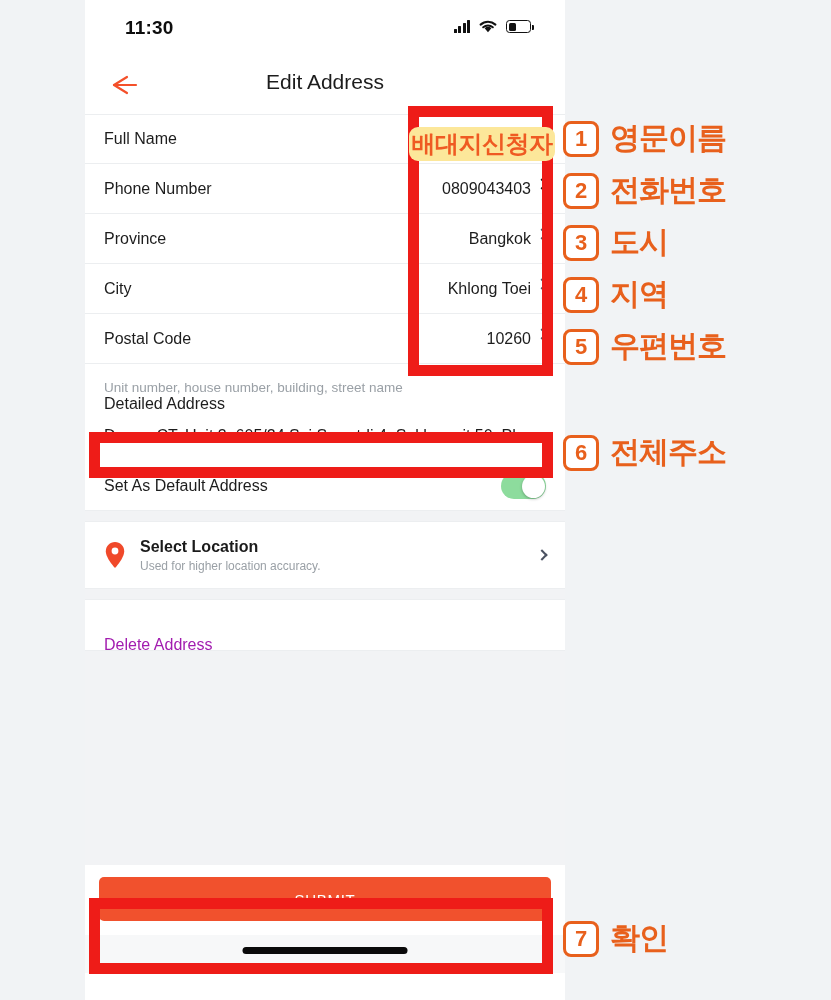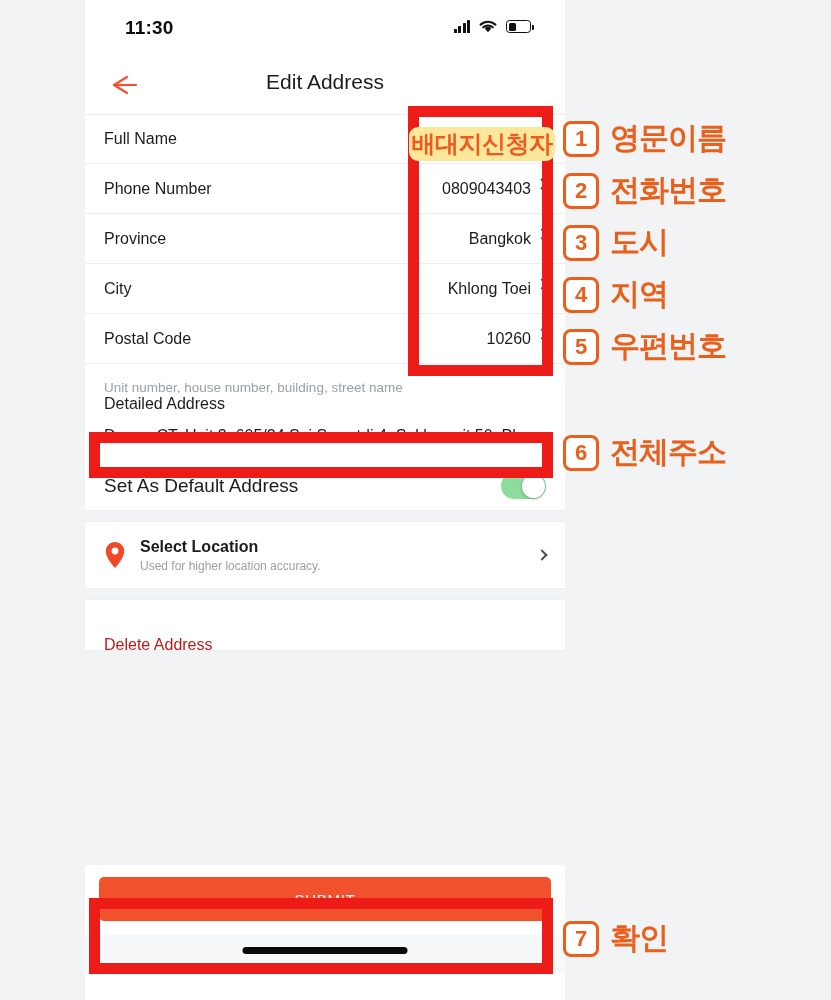--- a/index.html
+++ b/index.html
@@ -145,21 +145,21 @@
   .spacer { height: 12px; background: #f2f3f5; border-top:1px solid #eceef0; border-bottom:1px solid #eceef0;}
 
   
   #default-row {
     position: relative;
     height: 48px;
     display: flex; align-items: center;
     padding: 0 19px;
     background: #fff;
   }
-  #default-row .label { font-size: 19px; color: #1d1d1d; text-align: right; }
+  #default-row .label { font-size: 16px; color: #1d1d1d; text-align: right; }
   .switch {
     margin-left: auto;
     position: relative;
     width: 45px; height: 26px;
     background: #8ddc9d;
     border-radius: 13px;
     cursor: pointer;
   }
   .switch .knob {
     position: absolute; right: 1.5px; top: 1.5px;
@@ -185,21 +185,21 @@
   #loc-sub { font-size: 12px; color: #9aa0a6; }
   #loc-chev { margin-left: auto; }
 
   
   #delete-row {
     height: 50px;
     display: flex; align-items: center;
     padding: 0 19px;
     background: #fff;
   }
-  #delete-label { font-size: 16px; color: #b91c1c; cursor: pointer; margin-top: 40px; }
+  #delete-label { font-size: 16px; color: #a21caf; cursor: pointer; margin-top: 40px; }
 
   #blank-area {
     height: 215px;
     background: #f2f3f5;
     border-top: 1px solid #eceef0;
   }
 
   
   #submit-area {
     padding: 12px 14px 14px 14px;

